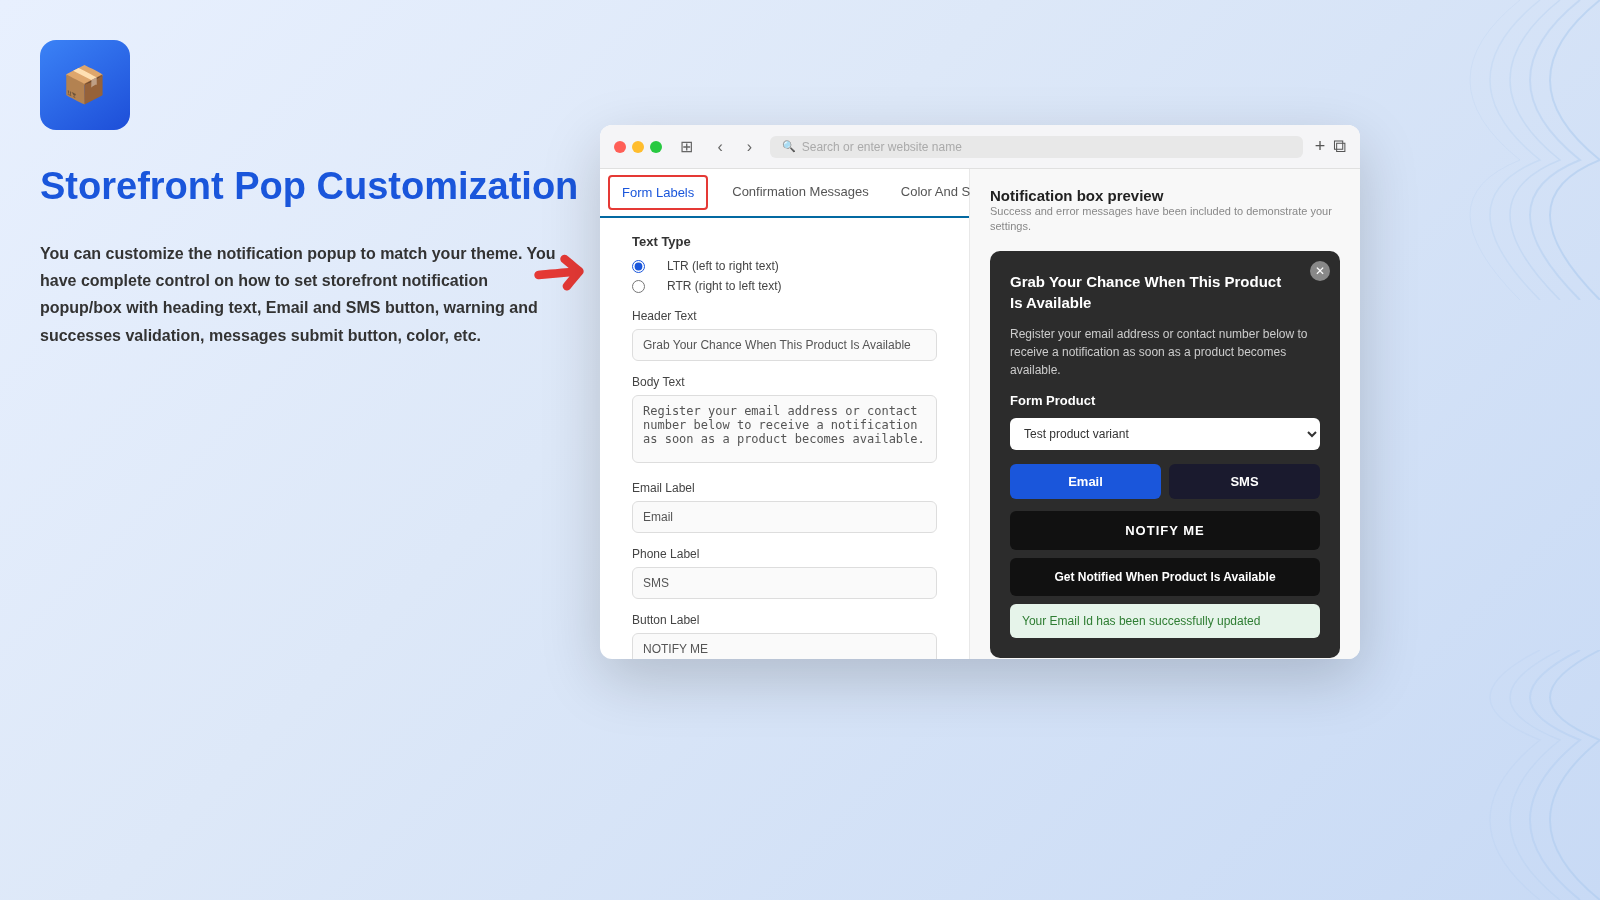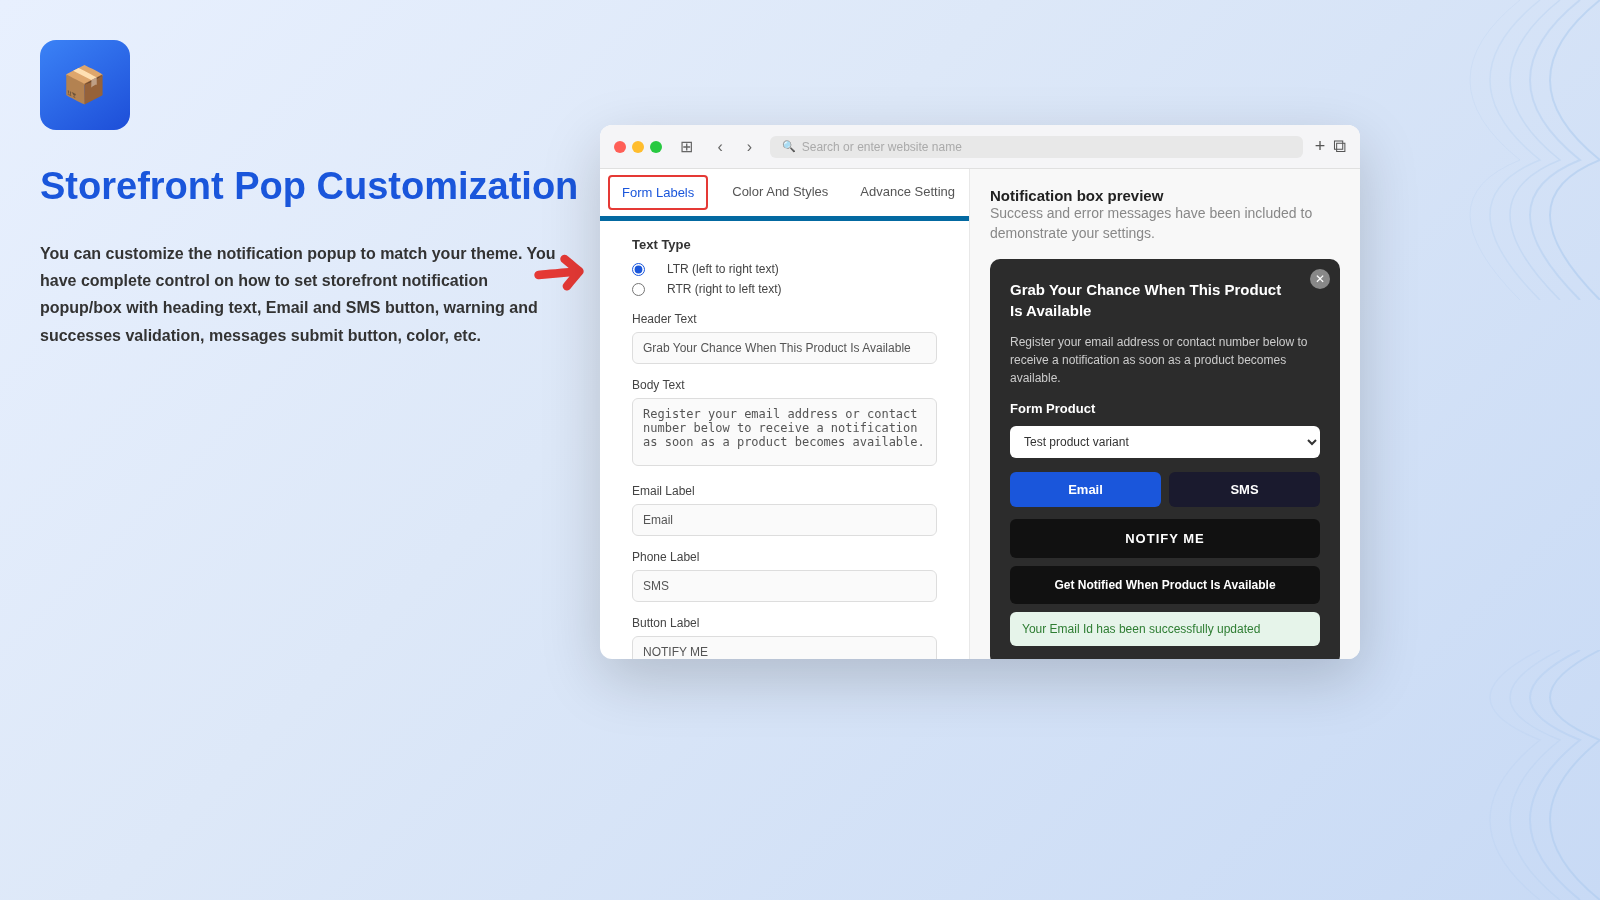--- a/index.html
+++ b/index.html
@@ -148,21 +148,21 @@
     .left-panel {
       width: 370px;
       border-right: 1px solid #e8e8e8;
       display: flex;
       flex-direction: column;
     }
 
     
     .tabs {
       display: flex;
-      border-bottom: 5px solid #0369a1;
+      border-bottom: 2px solid #0369a1;
       background: #fff;
     }
     .tab {
       padding: 12px 16px;
       font-size: 13px;
       font-weight: 500;
       color: #555;
       cursor: pointer;
       border: none;
       background: none;
@@ -248,21 +248,21 @@
       background: #f8f8f8;
       padding: 18px 20px;
       overflow-y: auto;
     }
     .preview-title {
       font-size: 15px;
       font-weight: 600;
       color: #222;
     }
     .preview-subtitle {
-      font-size: 14px;
+      font-size: 11px;
       color: #888;
       margin-bottom: 16px;
       line-height: 1.4;
     }
 
     
     .notif-popup {
       background: #2c2c2c;
       border-radius: 10px;
       padding: 20px;
@@ -426,20 +426,21 @@
       <button class="action-btn">⧉</button>
     </div>
   </div>
 
   <div class="app-content">
 
     <div class="left-panel">
 
       <div class="tabs">
         <button class="tab active">Form Labels</button>
+        <button class="tab">Confirmation Messages</button>
         <button class="tab">Color And Styles</button>
         <button class="tab">Advance Setting</button>
       </div>
 
       <div class="form-area">
         
         <div class="form-section-title">Text Type</div>
         
         <div class="radio-group">
           <label class="radio-label">

